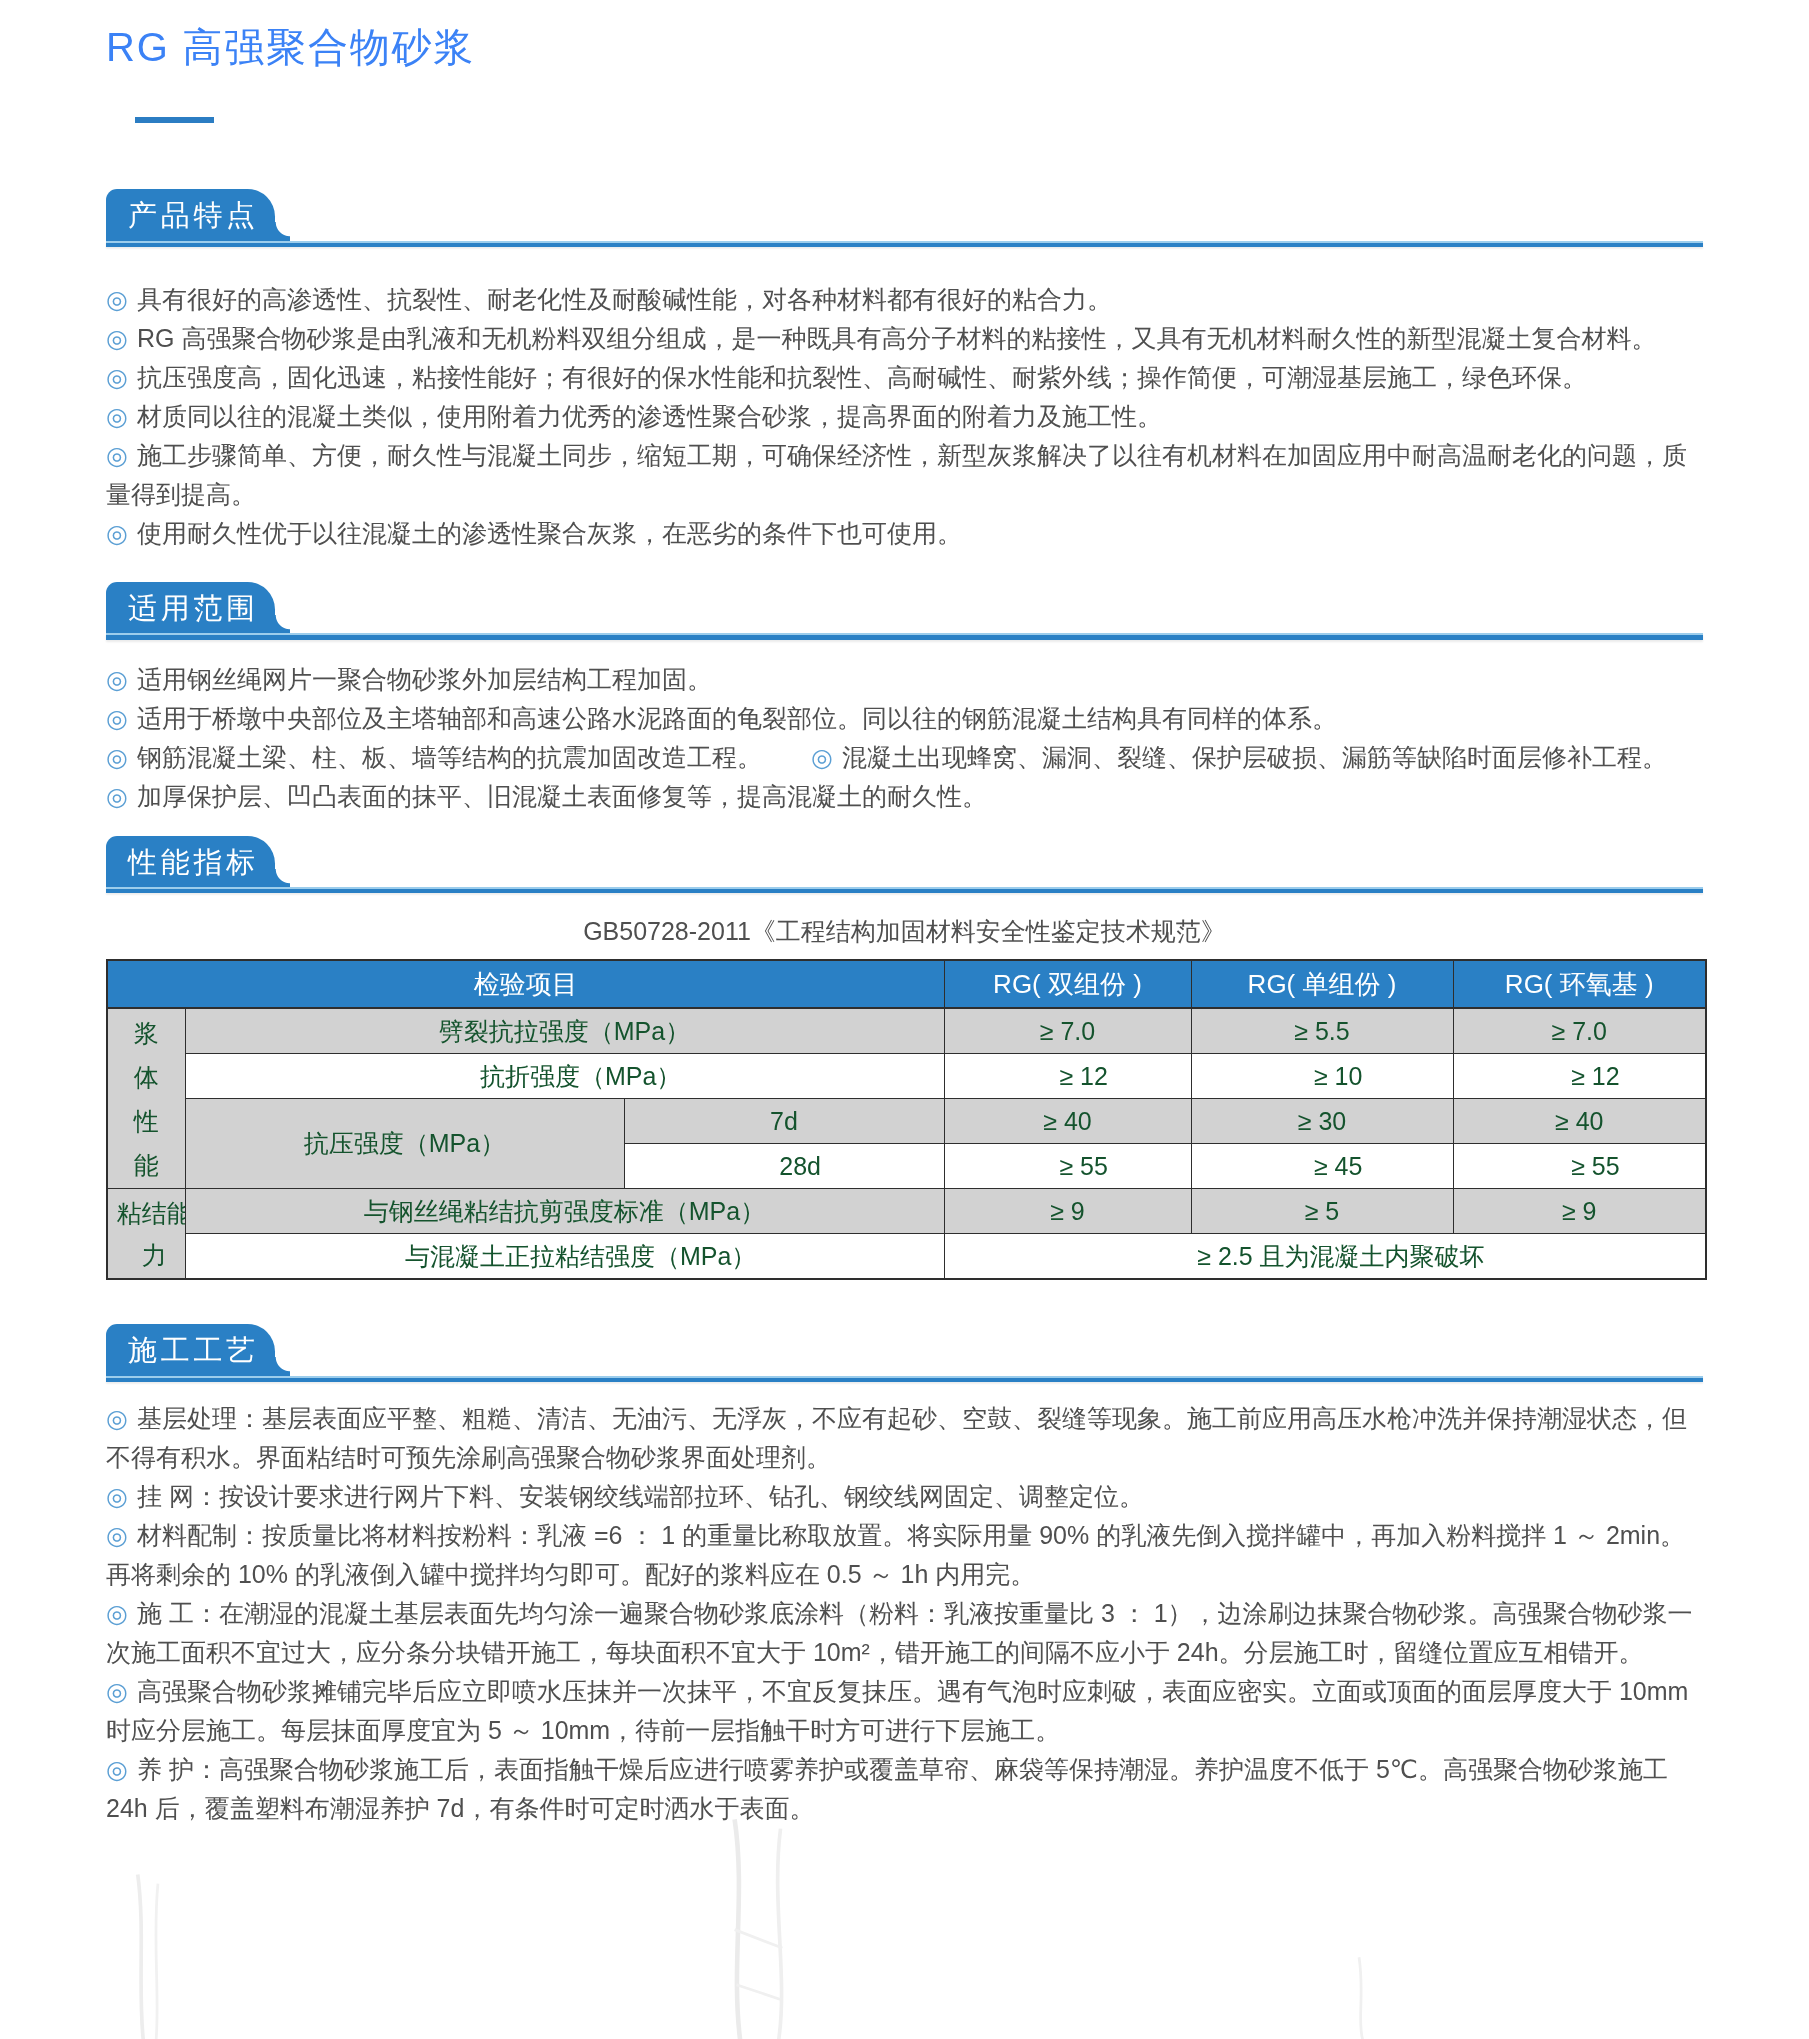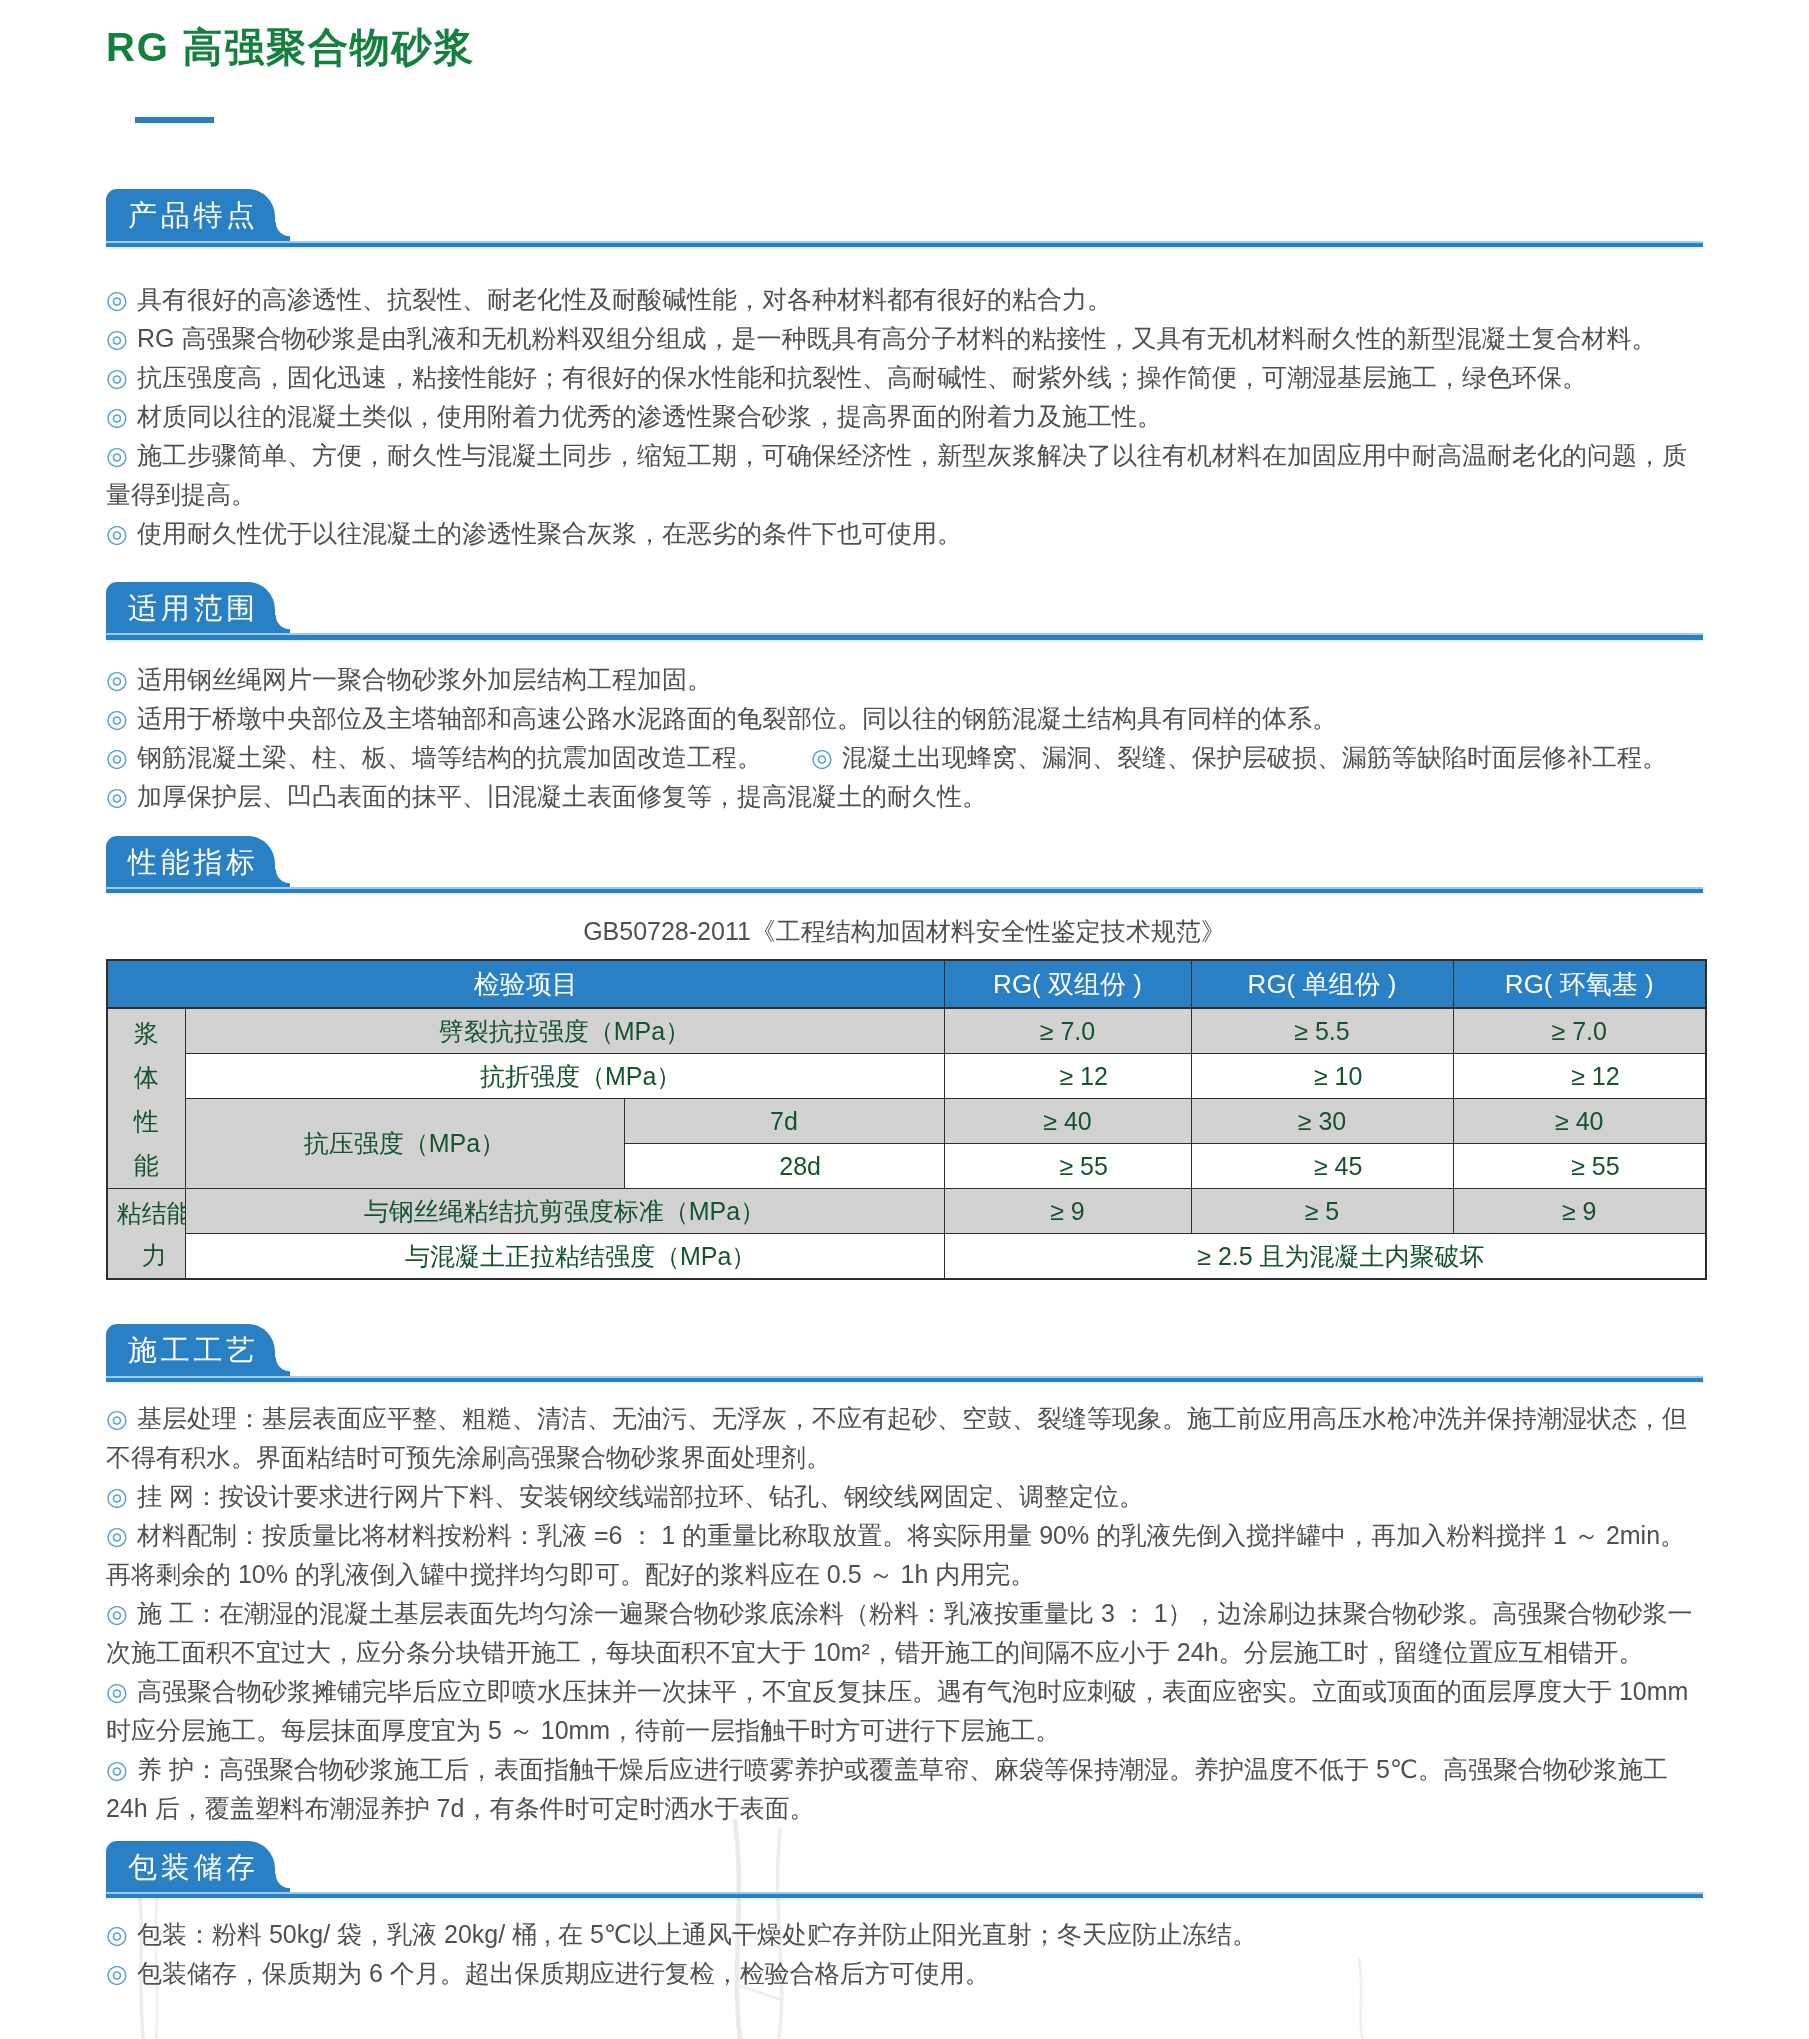--- a/index.html
+++ b/index.html
@@ -2,21 +2,21 @@
 <html style="font-size:14.7px"><head>
 <meta charset="utf-8">
 <style>
   html,body{margin:0;padding:0;}
   body{
     width:1809px;height:2040px;background:#ffffff;position:relative;overflow:hidden;
     font-family:"Liberation Sans","DejaVu Sans",sans-serif;color:#4f4f4f;
   }
   .content{padding:0 106px;position:relative;z-index:2;}
   .page-title{
-    margin:0;padding-top:20px;font-size:40px;font-weight:bold;color:#15803d;letter-spacing:1.8px;
+    margin:0;padding-top:20px;font-size:40px;font-weight:normal;color:#3b82f6;letter-spacing:1.8px;
   }
   .title-dash{width:79px;height:6.4px;background:#2b7dc3;margin-top:42px;margin-left:29px;}
   
   .sec-tab{
     display:inline-block;position:relative;background:#2a80c5;color:#fff;
     font-size:29px;font-weight:normal;letter-spacing:3.7px;line-height:33px;
     padding:10px 16.5px 8.3px 22px;border-radius:11px 27.5px 0 0;vertical-align:bottom;
   }
   .sec-tab::after{
     content:"";position:absolute;right:-14.7px;bottom:0;width:14.7px;height:18.4px;
@@ -178,23 +178,15 @@
     <div class="blist">
       <p><span class="bullet">◎</span><span>基层处理：基层表面应平整、粗糙、清洁、无油污、无浮灰，不应有起砂、空鼓、裂缝等现象。施工前应用高压水枪冲洗并保持潮湿状态，但不得有积水。界面粘结时可预先涂刷高强聚合物砂浆界面处理剂。</span></p>
       <p><span class="bullet">◎</span><span>挂 网：按设计要求进行网片下料、安装钢绞线端部拉环、钻孔、钢绞线网固定、调整定位。</span></p>
       <p><span class="bullet">◎</span><span>材料配制：按质量比将材料按粉料：乳液 =6 ： 1 的重量比称取放置。将实际用量 90% 的乳液先倒入搅拌罐中，再加入粉料搅拌 1 ～ 2min。再将剩余的 10% 的乳液倒入罐中搅拌均匀即可。配好的浆料应在 0.5 ～ 1h 内用完。</span></p>
       <p><span class="bullet">◎</span><span>施 工：在潮湿的混凝土基层表面先均匀涂一遍聚合物砂浆底涂料（粉料：乳液按重量比 3 ： 1），边涂刷边抹聚合物砂浆。高强聚合物砂浆一次施工面积不宜过大，应分条分块错开施工，每块面积不宜大于 10m²，错开施工的间隔不应小于 24h。分层施工时，留缝位置应互相错开。</span></p>
       <p><span class="bullet">◎</span><span>高强聚合物砂浆摊铺完毕后应立即喷水压抹并一次抹平，不宜反复抹压。遇有气泡时应刺破，表面应密实。立面或顶面的面层厚度大于 10mm 时应分层施工。每层抹面厚度宜为 5 ～ 10mm，待前一层指触干时方可进行下层施工。</span></p>
       <p><span class="bullet">◎</span><span>养 护：高强聚合物砂浆施工后，表面指触干燥后应进行喷雾养护或覆盖草帘、麻袋等保持潮湿。养护温度不低于 5℃。高强聚合物砂浆施工 24h 后，覆盖塑料布潮湿养护 7d，有条件时可定时洒水于表面。</span></p>
     </div>
   </div>
 
-  <div class="sec5">
-    <div class="sec-tab">包装储存</div>
-    <div class="sec-rule"></div>
-    <div class="blist">
-      <p><span class="bullet">◎</span><span>包装：粉料 50kg/ 袋，乳液 20kg/ 桶 , 在 5℃以上通风干燥处贮存并防止阳光直射；冬天应防止冻结。</span></p>
-      <p><span class="bullet">◎</span><span>包装储存，保质期为 6 个月。超出保质期应进行复检，检验合格后方可使用。</span></p>
-    </div>
-  </div>
 
 </div>
 
 
 </body></html>

